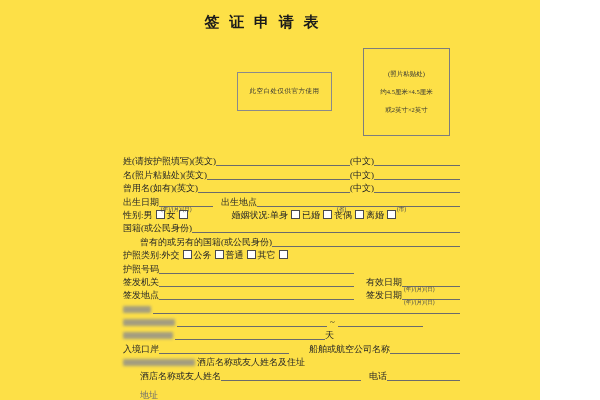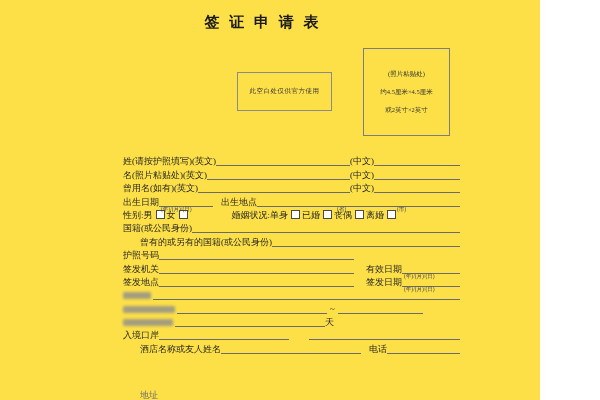--- a/index.html
+++ b/index.html
@@ -145,20 +145,39 @@
       <span class="line fill"></span>
     </div>
 
     <div class="row">
       <span class="ind"></span>
       <span class="lbl">曾有的或另有的国籍(或公民身份)</span>
       <span class="line fill"></span>
     </div>
 
 
+    <div class="row">
+      <span class="lbl">护照类别:</span>
+      <span class="opt">
+        <span>外交</span>
+        <span class="cb"></span>
+      </span>
+      <span class="opt">
+        <span>公务</span>
+        <span class="cb"></span>
+      </span>
+      <span class="opt">
+        <span>普通</span>
+        <span class="cb"></span>
+      </span>
+      <span class="opt">
+        <span>其它</span>
+        <span class="cb"></span>
+      </span>
+    </div>
 
     <div class="row">
       <span class="lbl">护照号码</span>
       <span class="line lw195"></span>
     </div>
 
     <div class="row">
       <span class="lbl">签发机关</span>
       <span class="line lw195"></span>
       <span class="sp12"></span>
@@ -193,23 +212,28 @@
     <div class="row">
       <span class="redacted w50"></span>
       <span class="line lw150"></span>
       <span class="lbl">天</span>
     </div>
 
     <div class="row">
       <span class="lbl">入境口岸</span>
       <span class="line lw130"></span>
       <span class="sp20"></span>
-      <span class="line fill"></span>
-    </div>
-
+      <span class="lbl">船舶或航空公司名称</span>
+      <span class="line fill"></span>
+    </div>
+
+    <div class="row">
+      <span class="redacted w72"></span>
+      <span class="lbl">酒店名称或友人姓名及住址</span>
+    </div>
 
     <div class="row">
       <span class="ind"></span>
       <span class="lbl">酒店名称或友人姓名</span>
       <span class="line lw140"></span>
       <span class="sp8"></span>
       <span class="lbl">电话</span>
       <span class="line fill"></span>
     </div>
 

